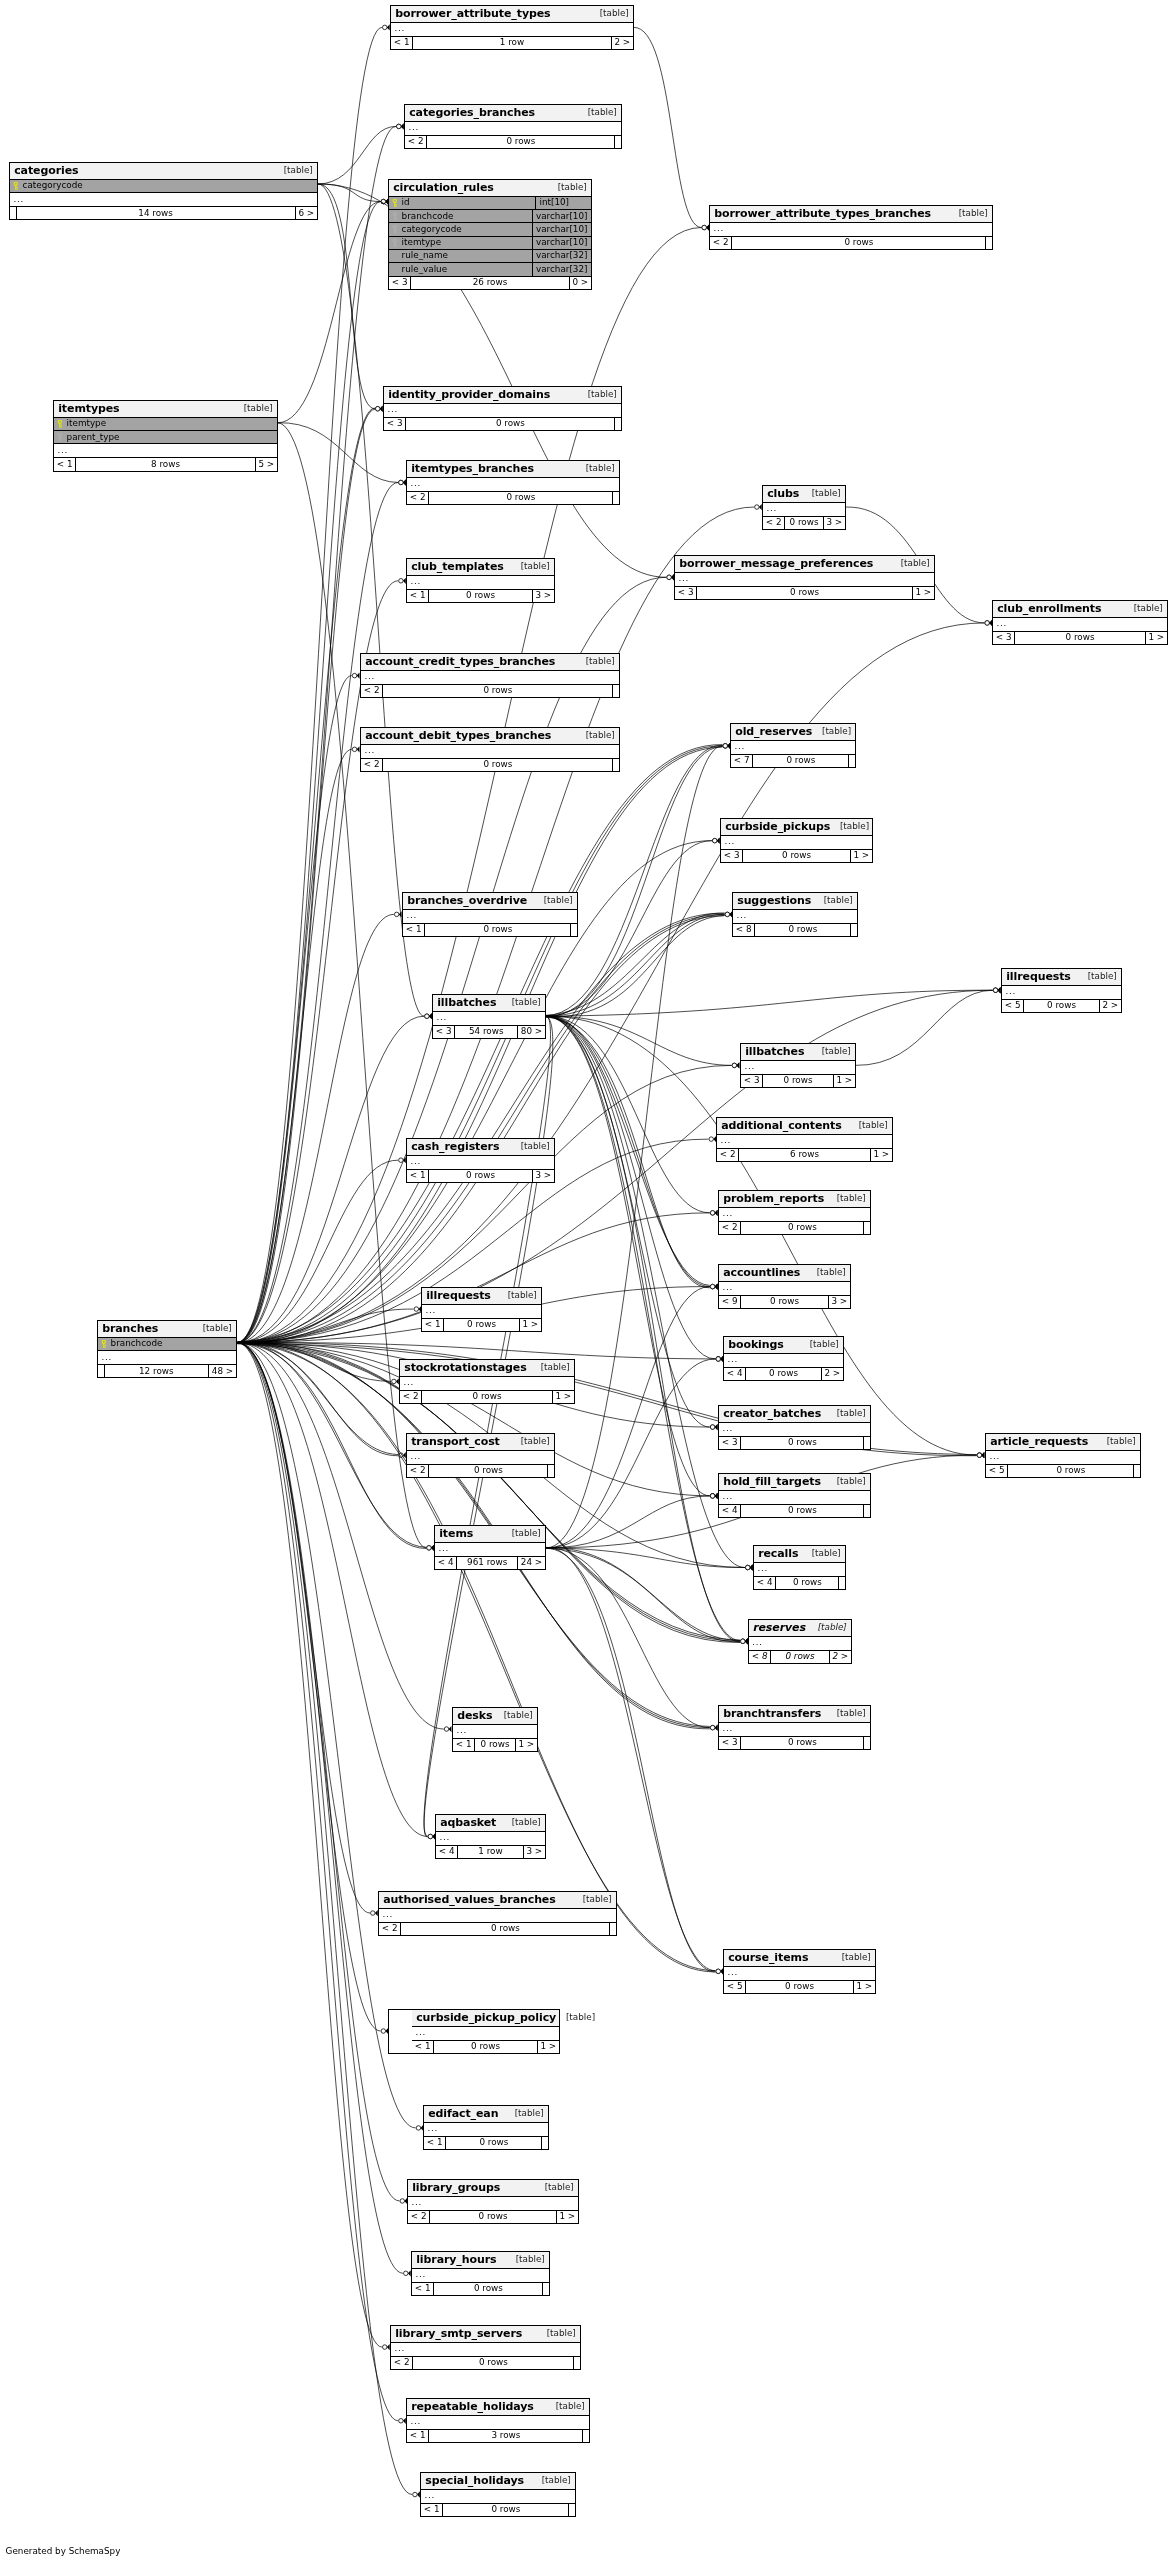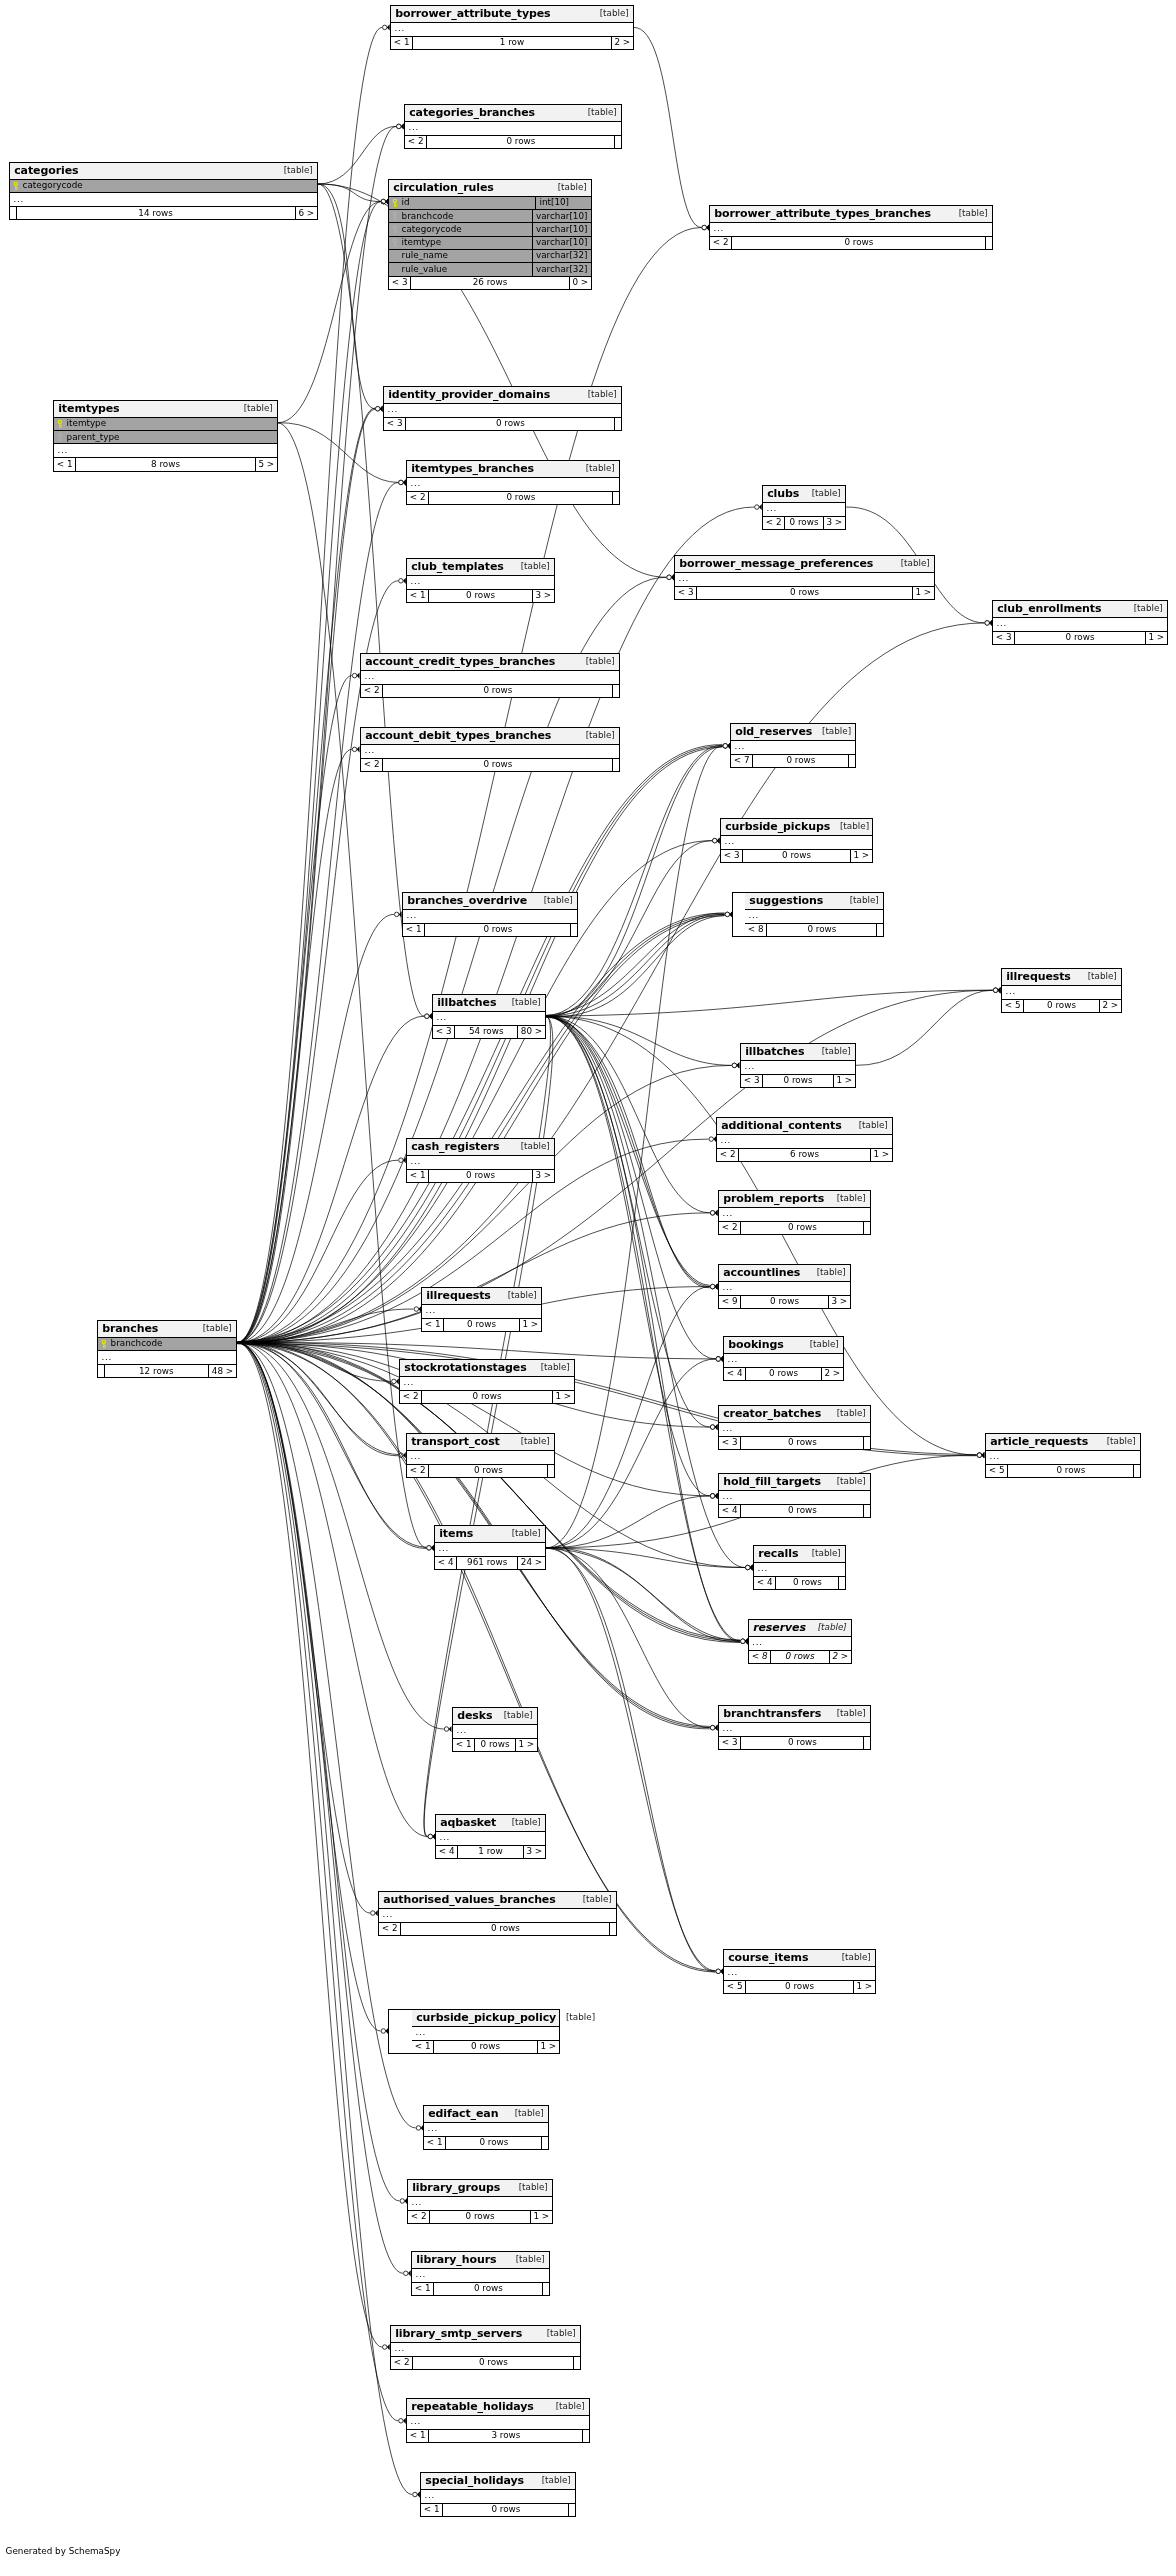--- a/index.html
+++ b/index.html
@@ -826,21 +826,21 @@
           <span class="tbl-name">branches_overdrive</span>
           <span class="tbl-kind">[table]</span>
         </div>
         <div class="ellip-row">...</div>
         <div class="tbl-foot">
           <span class="foot-cell foot-left">&lt; 1</span>
           <span class="foot-cell foot-mid">0 rows</span>
           <span class="foot-cell foot-right"></span>
         </div>
       </div>
-      <div class="tbl" style="left: 732px; top: 892px; width: 152px; padding-left: 12px;">
+      <div class="tbl" style="left: 732px; top: 892px; width: 126px;">
         <div class="tbl-head">
           <span class="tbl-name">suggestions</span>
           <span class="tbl-kind">[table]</span>
         </div>
         <div class="ellip-row">...</div>
         <div class="tbl-foot">
           <span class="foot-cell foot-left">&lt; 8</span>
           <span class="foot-cell foot-mid">0 rows</span>
           <span class="foot-cell foot-right"></span>
         </div>
@@ -1149,21 +1149,21 @@
           <span class="tbl-name">edifact_ean</span>
           <span class="tbl-kind">[table]</span>
         </div>
         <div class="ellip-row">...</div>
         <div class="tbl-foot">
           <span class="foot-cell foot-left">&lt; 1</span>
           <span class="foot-cell foot-mid">0 rows</span>
           <span class="foot-cell foot-right"></span>
         </div>
       </div>
-      <div class="tbl" style="left: 407px; top: 2179px; width: 146px;">
+      <div class="tbl" style="left: 407px; top: 2179px; width: 172px;">
         <div class="tbl-head">
           <span class="tbl-name">library_groups</span>
           <span class="tbl-kind">[table]</span>
         </div>
         <div class="ellip-row">...</div>
         <div class="tbl-foot">
           <span class="foot-cell foot-left">&lt; 2</span>
           <span class="foot-cell foot-mid">0 rows</span>
           <span class="foot-cell foot-right">1 &gt;</span>
         </div>

